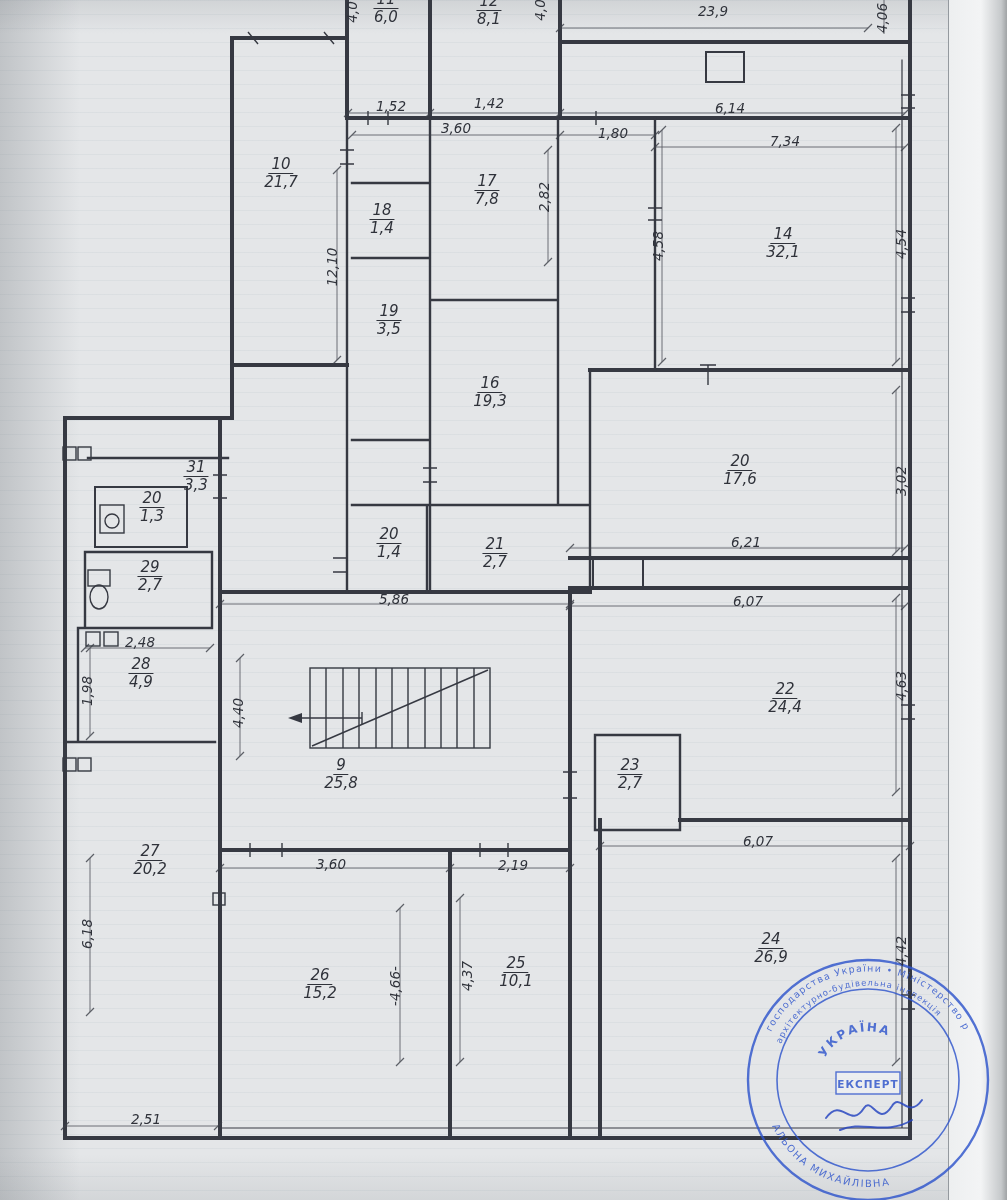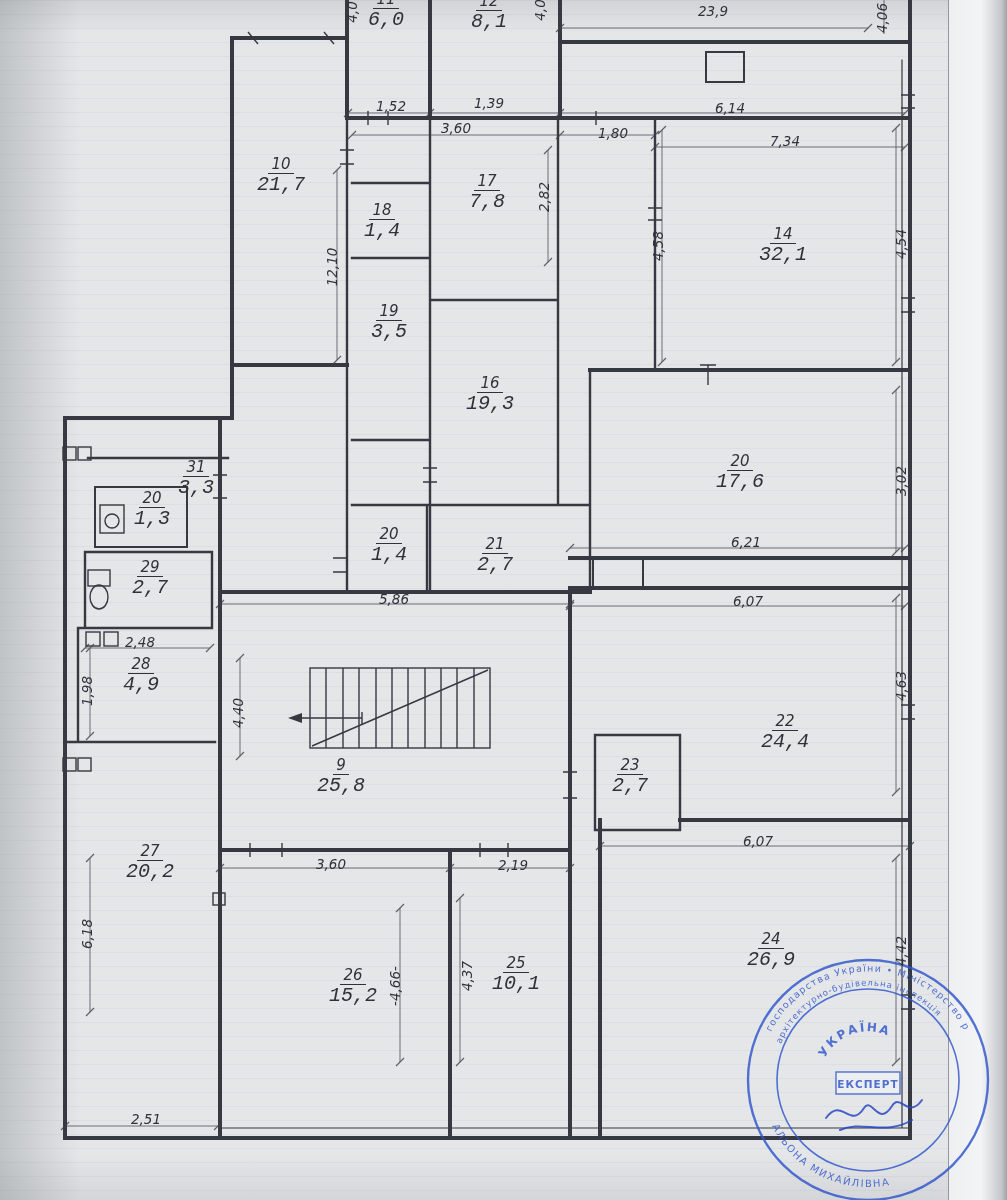--- a/index.html
+++ b/index.html
@@ -13,21 +13,21 @@
     background:linear-gradient(180deg,rgba(110,116,122,.16),rgba(110,116,122,0));}
   .shade-bottom{position:absolute;left:0;bottom:0;right:0;height:46px;
     background:linear-gradient(0deg,rgba(110,116,122,.14),rgba(110,116,122,0));}
   .edge-strip{position:absolute;right:0;top:0;bottom:0;width:58px;
     border-left:1px solid rgba(120,130,140,.35);
     background:linear-gradient(90deg,#edeff0,#f3f4f5 55%,#c6c9cb 90%,#a0a3a5);}
   svg.plan{position:absolute;left:0;top:0;}
   .room{position:absolute;transform:translateX(-50%);text-align:center;
         font-style:italic;color:#2f323a;line-height:1.12;white-space:nowrap;}
   .rn{display:inline-block;font-size:15px;border-bottom:1.4px solid #2f323a;padding:0 3px 0 3px;}
-  .ra{display:block;font-size:20px;font-family:Liberation Mono, monospace;}
+  .ra{display:block;font-size:15px;}
   .dim{position:absolute;font-style:italic;font-size:13.5px;color:#2f323a;
        white-space:nowrap;transform:translate(-50%,-50%);}
   .dim.v{transform:translate(-50%,-50%) rotate(-90deg);}
 </style>
 </head>
 <body>
 
 <div class="scene">
   <div class="paper-lines"></div>
   <div class="shade-left"></div>
@@ -199,34 +199,34 @@
   <div class="room" style="left:783px;top:225px"><span class="rn">14</span><span class="ra">32,1</span></div>
   <div class="room" style="left:389px;top:302px"><span class="rn">19</span><span class="ra">3,5</span></div>
   <div class="room" style="left:490px;top:374px"><span class="rn">16</span><span class="ra">19,3</span></div>
   <div class="room" style="left:740px;top:452px"><span class="rn">20</span><span class="ra">17,6</span></div>
   <div class="room" style="left:196px;top:458px"><span class="rn">31</span><span class="ra">3,3</span></div>
   <div class="room" style="left:152px;top:489px"><span class="rn">20</span><span class="ra">1,3</span></div>
   <div class="room" style="left:495px;top:535px"><span class="rn">21</span><span class="ra">2,7</span></div>
   <div class="room" style="left:389px;top:525px"><span class="rn">20</span><span class="ra">1,4</span></div>
   <div class="room" style="left:150px;top:558px"><span class="rn">29</span><span class="ra">2,7</span></div>
   <div class="room" style="left:141px;top:655px"><span class="rn">28</span><span class="ra">4,9</span></div>
-  <div class="room" style="left:785px;top:712px"><span class="rn">22</span><span class="ra">24,4</span></div>
+  <div class="room" style="left:785px;top:680px"><span class="rn">22</span><span class="ra">24,4</span></div>
   <div class="room" style="left:341px;top:756px"><span class="rn">9</span><span class="ra">25,8</span></div>
   <div class="room" style="left:630px;top:756px"><span class="rn">23</span><span class="ra">2,7</span></div>
   <div class="room" style="left:150px;top:842px"><span class="rn">27</span><span class="ra">20,2</span></div>
   <div class="room" style="left:771px;top:930px"><span class="rn">24</span><span class="ra">26,9</span></div>
-  <div class="room" style="left:353px;top:966px"><span class="rn">26</span><span class="ra">15,2</span></div>
+  <div class="room" style="left:320px;top:966px"><span class="rn">26</span><span class="ra">15,2</span></div>
   <div class="room" style="left:516px;top:954px"><span class="rn">25</span><span class="ra">10,1</span></div>
 
   <div class="dim v" style="left:352px;top:12px">4,0</div>
   <div class="dim v" style="left:540px;top:10px">4,0</div>
   <div class="dim h" style="left:713px;top:11px">23,9</div>
   <div class="dim v" style="left:882px;top:18px">4,06</div>
   <div class="dim h" style="left:391px;top:106px">1,52</div>
-  <div class="dim h" style="left:489px;top:103px">1,39</div>
+  <div class="dim h" style="left:489px;top:103px">1,42</div>
   <div class="dim h" style="left:730px;top:108px">6,14</div>
   <div class="dim h" style="left:456px;top:128px">3,60</div>
   <div class="dim h" style="left:613px;top:133px">1,80</div>
   <div class="dim h" style="left:785px;top:141px">7,34</div>
   <div class="dim v" style="left:544px;top:197px">2,82</div>
   <div class="dim v" style="left:658px;top:246px">4,58</div>
   <div class="dim v" style="left:901px;top:244px">4,54</div>
   <div class="dim v" style="left:332px;top:267px">12,10</div>
   <div class="dim v" style="left:901px;top:481px">3,02</div>
   <div class="dim h" style="left:746px;top:542px">6,21</div>

